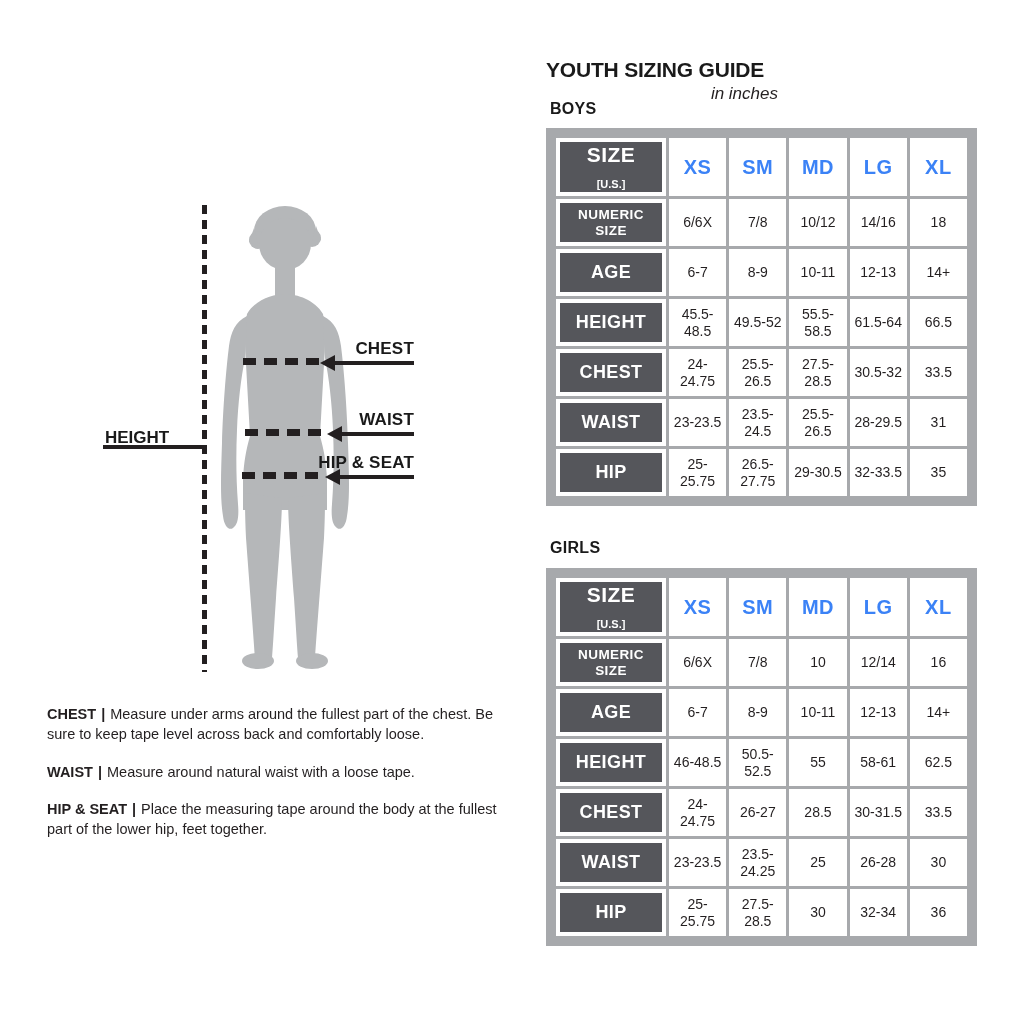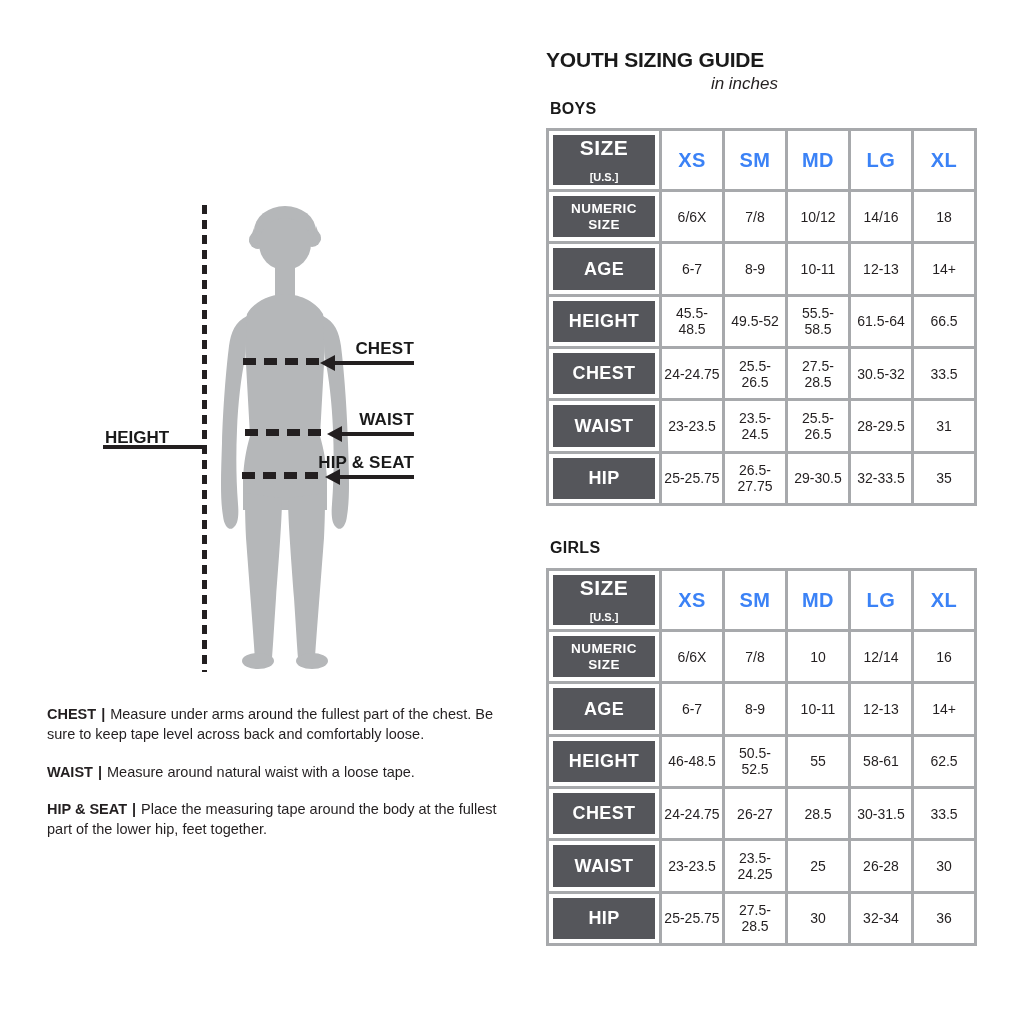--- a/index.html
+++ b/index.html
@@ -4,38 +4,38 @@
 <style>
   * { margin:0; padding:0; box-sizing:border-box; }
   html,body { background:#ffffff; }
   body { font-family:"Liberation Sans", sans-serif; color:#231f20; }
   #canvas {
     position:relative; width:1024px; height:1024px; background:#ffffff;
     overflow:hidden; margin:0 auto;
   }
 
   
-  .title-block { position:absolute; left:546px; top:48px; width:232px; }
+  .title-block { position:absolute; left:546px; top:58px; width:232px; }
   .title-block h1 {
     font-size:21px; font-weight:bold; letter-spacing:-0.2px;
     white-space:nowrap; color:#1a1a1a;
   }
   .subtitle { text-align:right; font-style:italic; font-size:17px; margin-top:2px; }
 
   .group-heading {
     position:absolute; left:550px; font-size:16px; font-weight:bold;
     letter-spacing:0.3px; color:#1a1a1a;
   }
   #boys-heading  { top:100px; }
   #girls-heading { top:539px; }
 
   
   .size-table {
     position:absolute; left:546px; width:431px; height:378px;
-    background:#a7a9ac; padding:3px;
+    background:#a7a9ac; padding:10px;
     display:grid;
     grid-template-columns:110px repeat(5, 1fr);
     grid-template-rows:58px repeat(6, 1fr);
     gap:3px;
   }
   #boys-table  { top:128px; }
   #girls-table { top:568px; }
 
   .cell {
     background:#ffffff; display:flex; align-items:center; justify-content:center;

